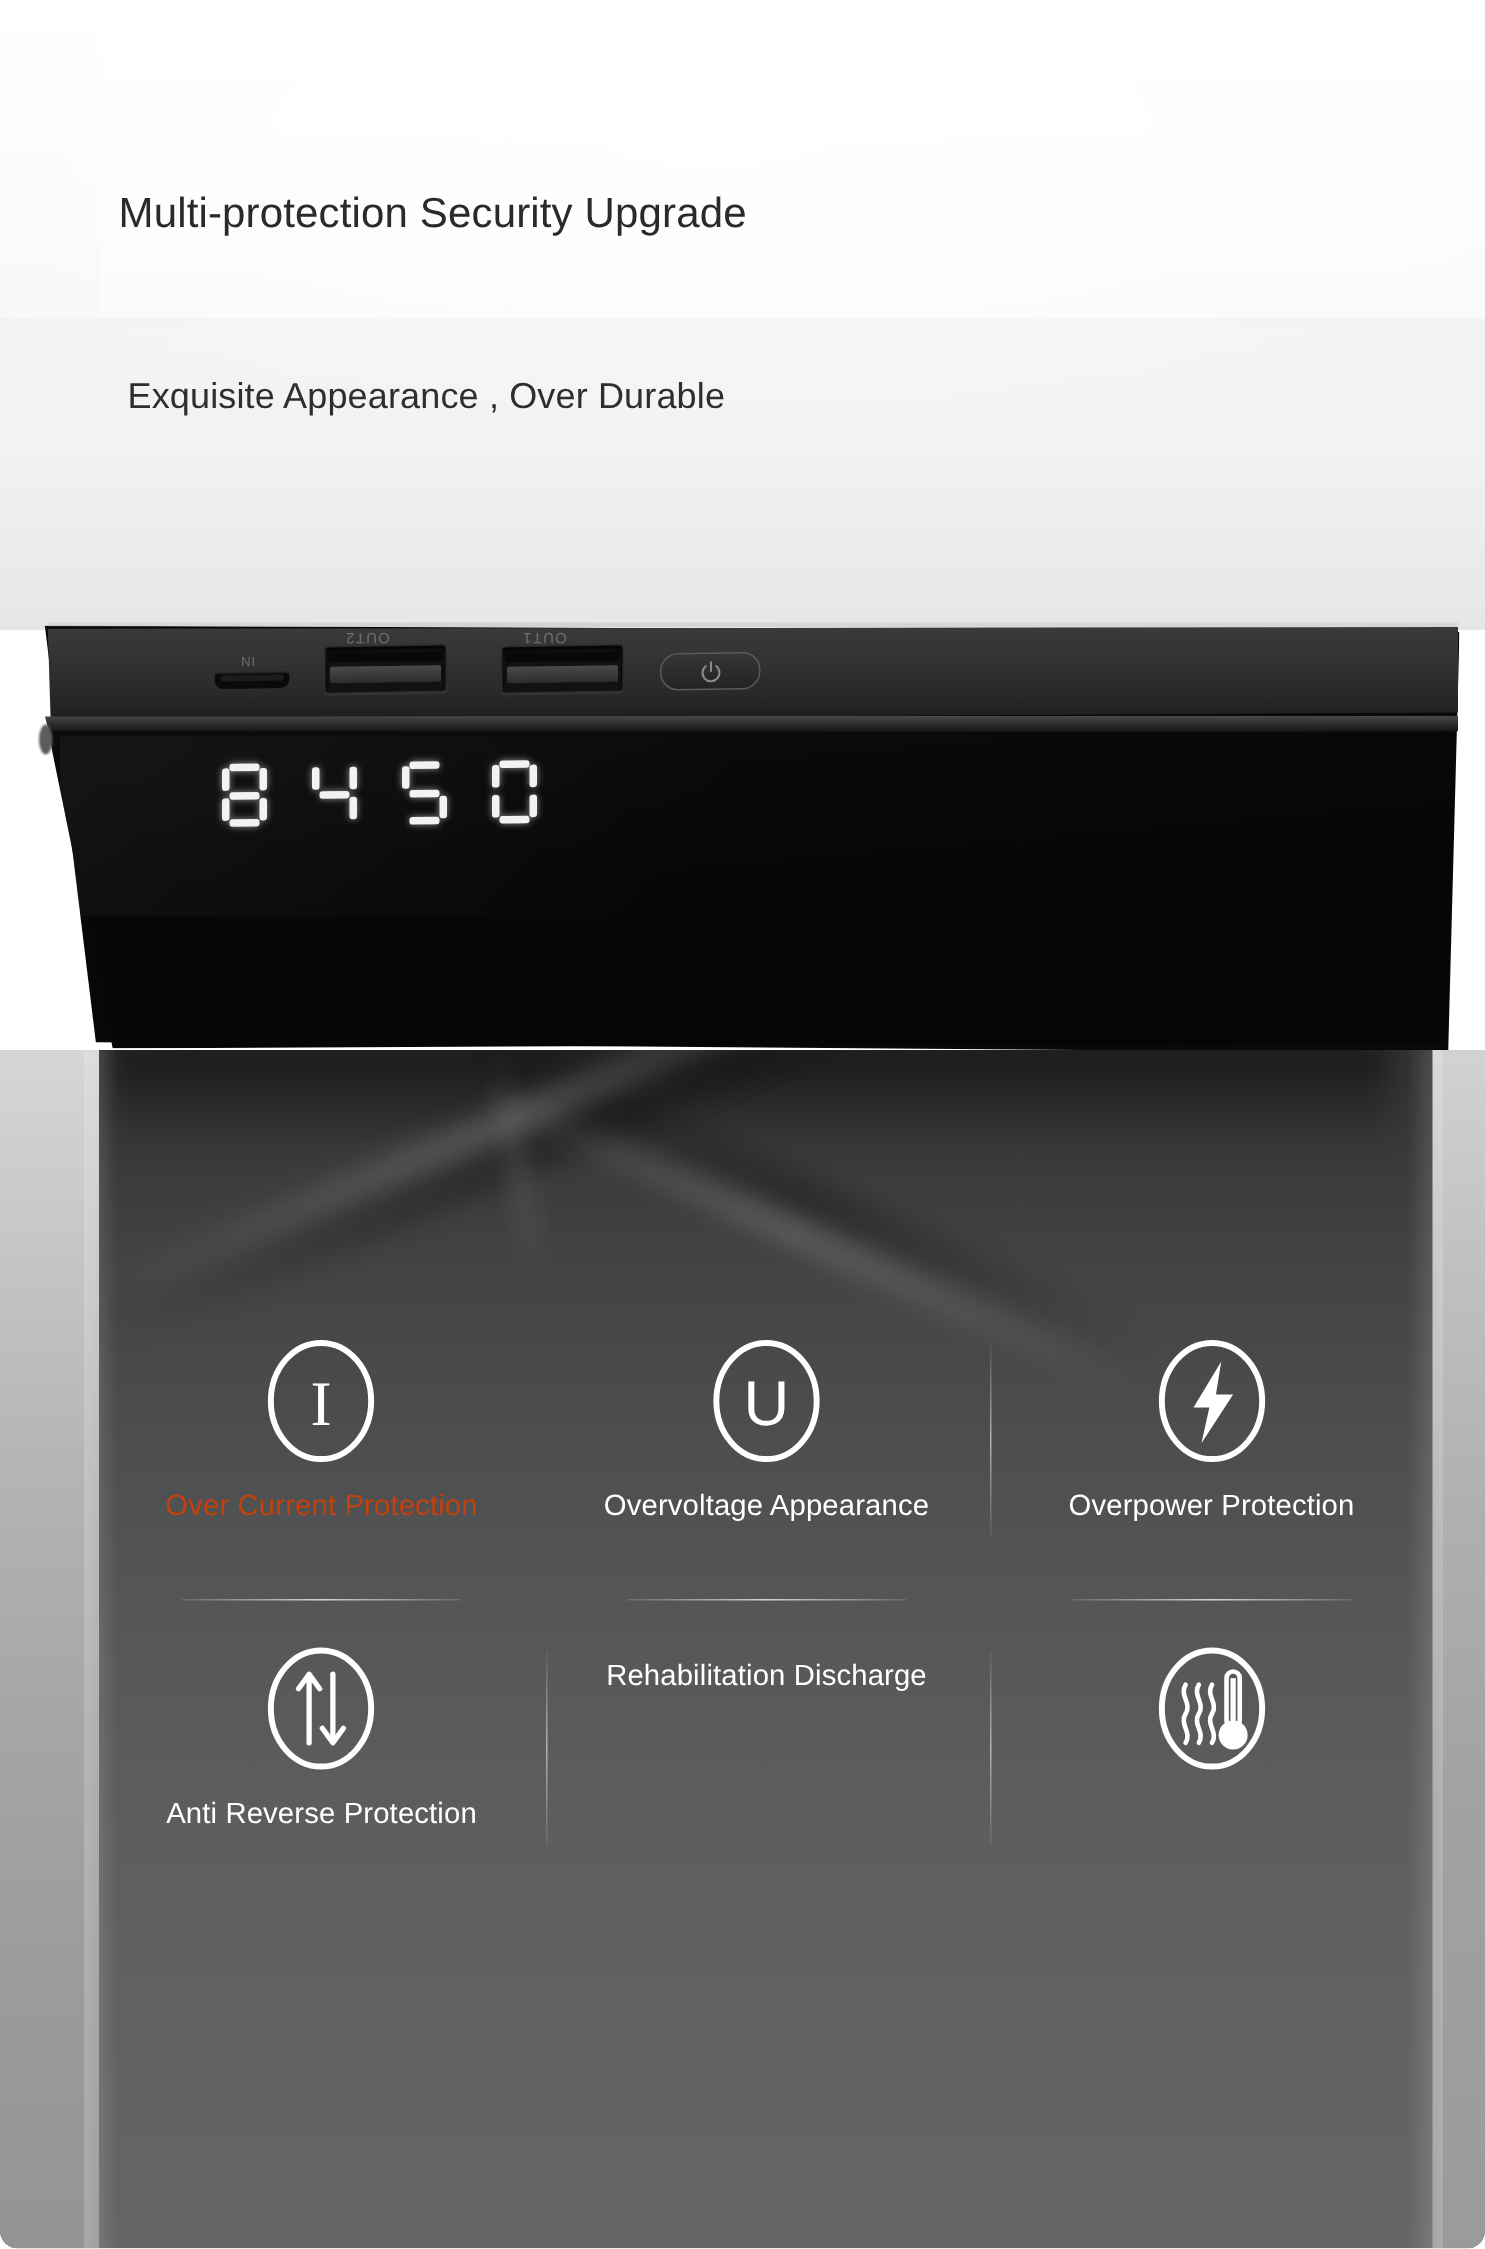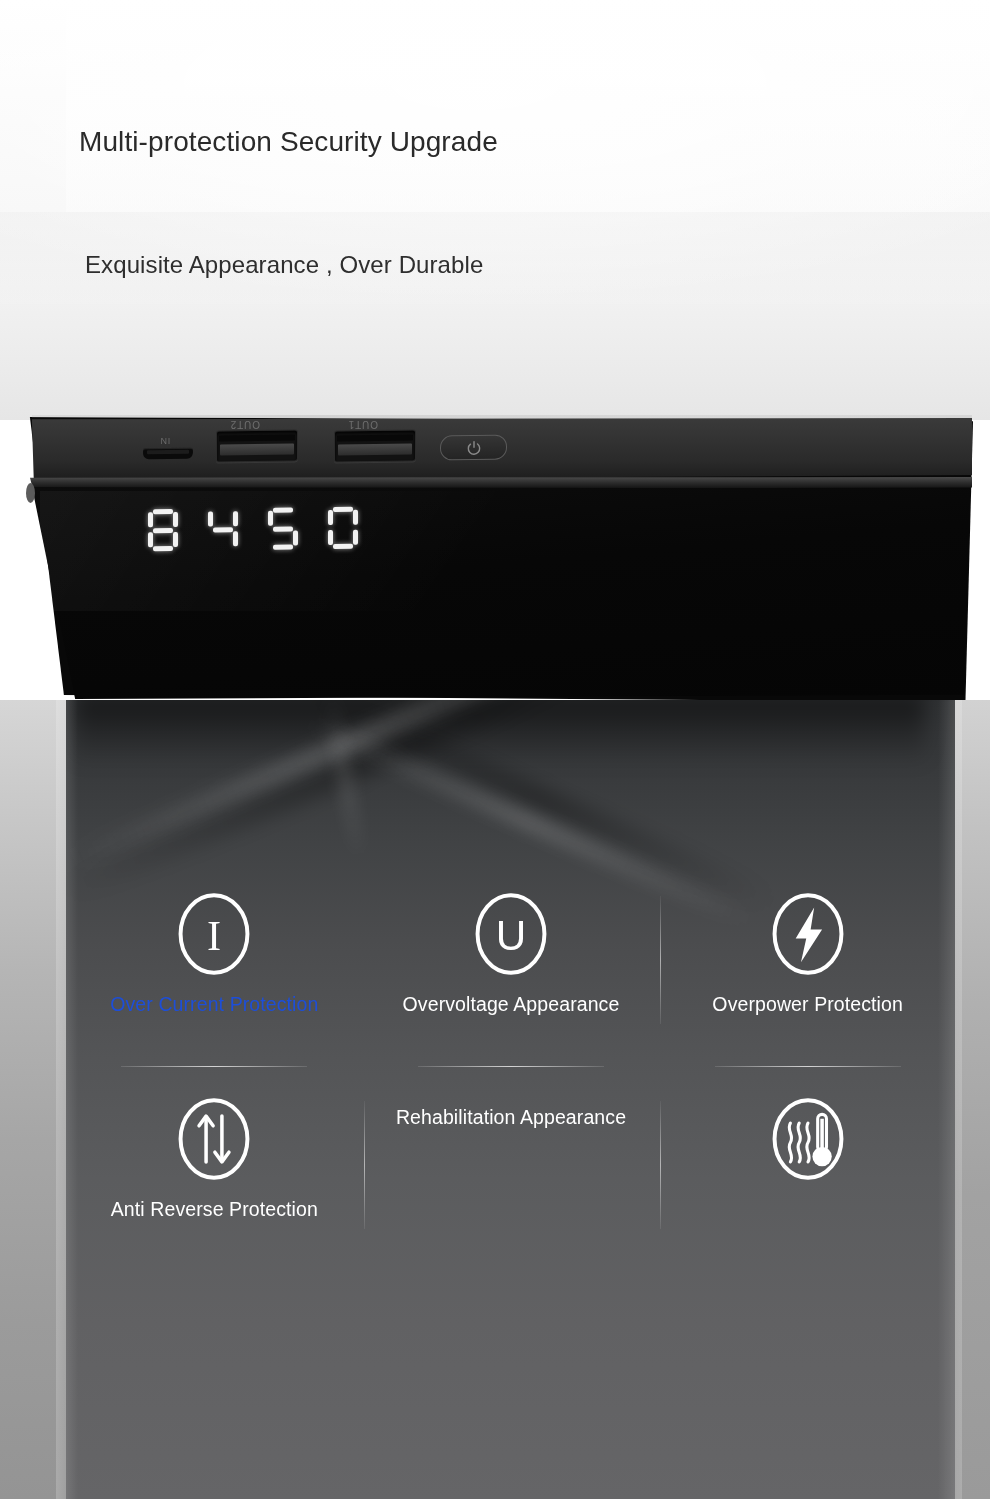--- a/index.html
+++ b/index.html
@@ -10,20 +10,21 @@
   body {
     font-family: "Liberation Sans", sans-serif;
     -webkit-font-smoothing: antialiased;
   }
   #page {
     position: relative;
     width: 990px;
     height: 1499px;
     overflow: hidden;
     background: #ffffff;
+    border-radius: 12px;
   }
 
   
   .top-area {
     position: absolute;
     left: 0; top: 0;
     width: 990px; height: 420px;
     background:
       linear-gradient(180deg,
         #ffffff 0%,
@@ -284,21 +285,21 @@
   }
   .cell .caption {
     margin-top: 12px;
     font-size: 19.5px;
     color: #ffffff;
     text-align: center;
     line-height: 1.28;
     max-width: 280px;
     letter-spacing: 0.1px;
   }
-  .cell.dim .caption { color: #1d4ed8; text-align: center; }
+  .cell.dim .caption { color: #c2410c; text-align: center; }
   
   .vdiv {
     position: absolute;
     top: 16px;
     width: 1px; height: 128px;
     background: linear-gradient(180deg, rgba(255,255,255,0.05), rgba(255,255,255,0.55), rgba(255,255,255,0.08));
   }
   .vdiv.right { right: -2px; }
   
   .hdiv {
@@ -449,21 +450,21 @@
             <line x1="41" y1="76" x2="41" y2="26" stroke="#ffffff" stroke-width="4" stroke-linecap="round"></line>
             <path d="M33 35 L41 24 L49 35" fill="none" stroke="#ffffff" stroke-width="4" stroke-linecap="round" stroke-linejoin="round"></path>
             <line x1="59" y1="24" x2="59" y2="74" stroke="#ffffff" stroke-width="4" stroke-linecap="round"></line>
             <path d="M51 65 L59 76 L67 65" fill="none" stroke="#ffffff" stroke-width="4" stroke-linecap="round" stroke-linejoin="round"></path>
           </svg>
         </div>
         <div class="caption">Anti Reverse Protection</div>
         <div class="vdiv right"></div>
       </div>
       <div class="cell">
-        <div class="caption">Rehabilitation Appearance</div>
+        <div class="caption">Rehabilitation Discharge</div>
         <div class="vdiv right"></div>
       </div>
       <div class="cell">
         <div class="icon-wrap">
           <svg class="ico" width="88" height="88" viewBox="0 0 100 100">
             <ellipse cx="50" cy="50" rx="38" ry="44" fill="none" stroke="#ffffff" stroke-width="4.5"></ellipse>
             <path d="M30 32 C25 40 35 46 30 54 C25 62 35 68 30 76" fill="none" stroke="#ffffff" stroke-width="3.5" stroke-linecap="round"></path>
             <path d="M40 32 C35 40 45 46 40 54 C35 62 45 68 40 76" fill="none" stroke="#ffffff" stroke-width="3.5" stroke-linecap="round"></path>
             <path d="M50 32 C45 40 55 46 50 54 C45 62 55 68 50 76" fill="none" stroke="#ffffff" stroke-width="3.5" stroke-linecap="round"></path>
             <rect x="61" y="22" width="10" height="42" rx="5" fill="none" stroke="#ffffff" stroke-width="3.5"></rect>

